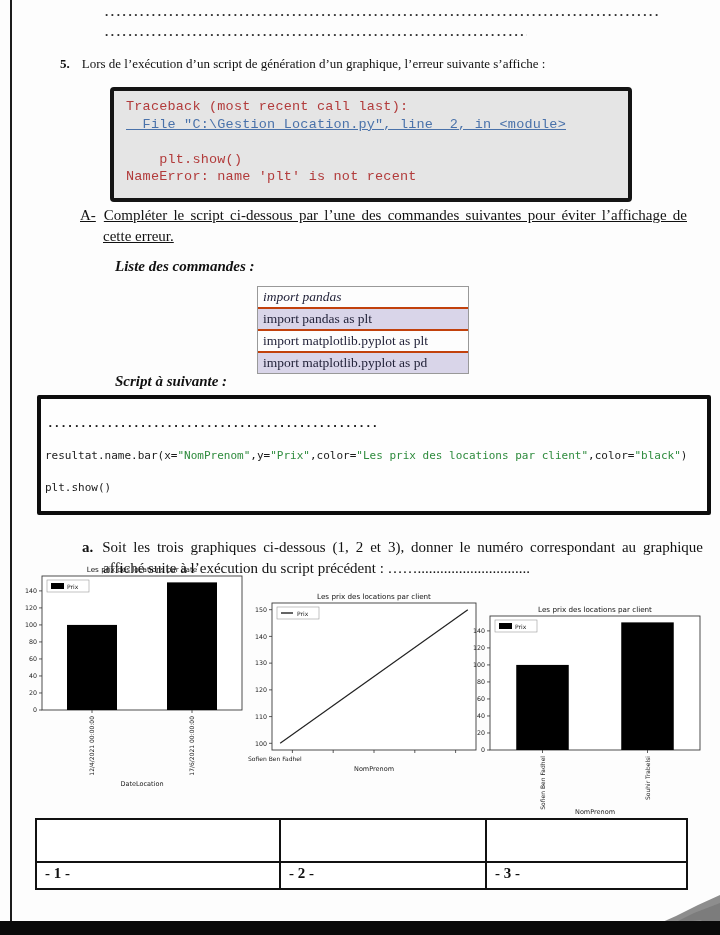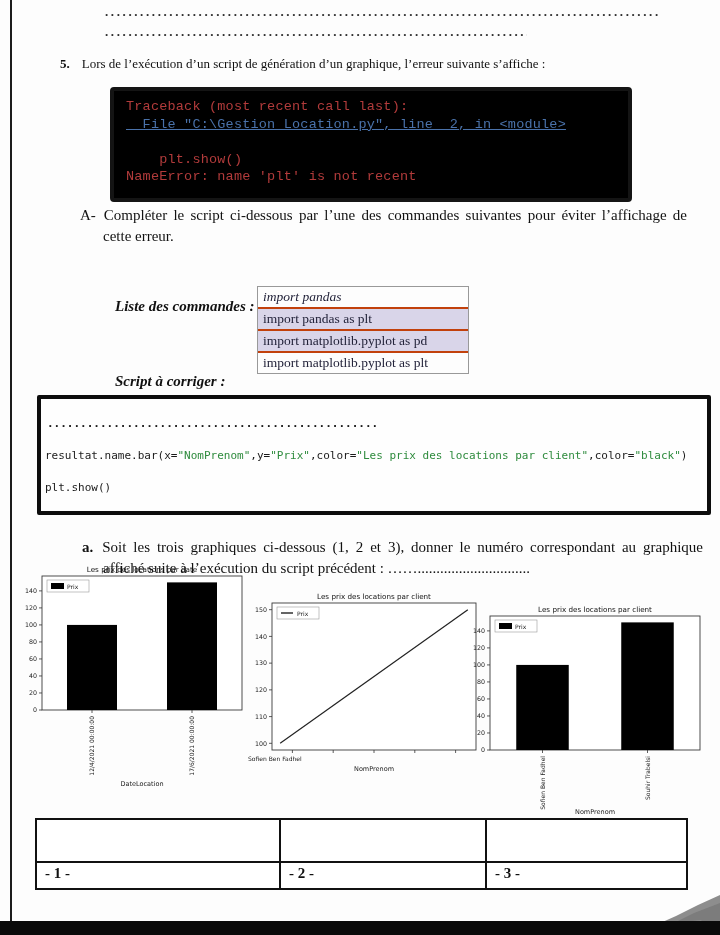--- a/index.html
+++ b/index.html
@@ -12,30 +12,30 @@
   
   .dotline{font-weight:bold;font-size:13px;letter-spacing:2.6px;color:#2e2e2e;
            white-space:nowrap;overflow:hidden;height:16px;}
   #dots1{left:105px;top:4px;width:553px;}
   #dots2{left:105px;top:24px;width:422px;}
   
   #q5{left:60px;top:56px;width:610px;font-size:13px;}
   #q5 .qnum{font-weight:bold;margin-right:12px;}
   
   #tbbox{left:110px;top:87px;width:502px;height:100px;border:4px solid #141414;border-radius:4px;
-         background:#000000;padding:7px 0 0 12px;font-family:"Liberation Mono",monospace;
+         background:#e5e5e5;padding:7px 0 0 12px;font-family:"Liberation Mono",monospace;
          font-size:13.5px;line-height:17.5px;letter-spacing:.2px;}
   #tbbox div{white-space:pre;}
   .tb-red{color:#b23b3b;}
   .tb-link{color:#4a72aa;text-decoration:underline;}
   
   #secA{left:80px;top:205px;width:584px;font-size:15px;line-height:21px;text-align:justify;
-        padding-left:23px;text-indent:-23px;}
+        padding-left:23px;text-indent:-23px;text-decoration:underline;}
   #secA .alabel{margin-right:8px;}
-  #liste-title{left:115px;top:258px;font-size:15px;font-weight:bold;font-style:italic;margin-top:40px;}
+  #liste-title{left:115px;top:258px;font-size:15px;font-weight:bold;font-style:italic;}
   
   #cmd-table{left:257px;top:286px;width:210px;border:1px solid #999;font-size:13.5px;color:#23233a;}
   .cmd-row{height:20px;line-height:20px;padding-left:5px;border-top:2px solid #c2410c;}
   .cmd-row:first-child{border-top:none;font-style:italic;}
   .cmd-alt{background:#d9d5e9;}
   #script-title{left:115px;top:373px;font-size:15px;font-weight:bold;font-style:italic;}
   
   #script-box{left:37px;top:395px;width:666px;height:112px;border:4px solid #0d0d0d;border-radius:2px;
               background:#fefefe;font-family:"DejaVu Sans Mono",monospace;font-size:11px;color:#1a1a1a;}
   #script-dots{position:absolute;left:6px;top:18px;font-weight:bold;letter-spacing:0;}
@@ -81,25 +81,25 @@
 
 <div class="abs" id="secA">
   <span class="alabel">A-</span><span>Compléter le script ci-dessous par l’une des commandes suivantes pour éviter l’affichage de cette erreur.</span>
 </div>
 
 <div class="abs" id="liste-title">Liste des commandes :</div>
 
 <div class="abs" id="cmd-table">
   <div class="cmd-row">import pandas</div>
   <div class="cmd-row cmd-alt">import pandas as plt</div>
+  <div class="cmd-row">import matplotlib.pyplot as plt</div>
   <div class="cmd-row cmd-alt">import matplotlib.pyplot as pd</div>
-  <div class="cmd-row">import matplotlib.pyplot as plt</div>
-</div>
-
-<div class="abs" id="script-title">Script à corriger :</div>
+</div>
+
+<div class="abs" id="script-title">Script à suivante :</div>
 
 <div class="abs" id="script-box">
   <div id="script-dots">..................................................</div>
   <div id="script-code"><span>resultat.name.bar(x=</span><span class="cstr">"NomPrenom"</span><span>,y=</span><span class="cstr">"Prix"</span><span>,color=</span><span class="cstr">"Les prix des locations par client"</span><span>,color=</span><span class="cstr">"black"</span><span>)</span></div>
   <div id="script-last">plt.show()</div>
 </div>
 
 <div class="abs" id="qa">
   <span class="alabel">a.</span><span>Soit les trois graphiques ci-dessous (1, 2 et 3), donner le numéro correspondant au graphique affiché suite à l’exécution du script précédent :</span> <span>……..............................</span>
 </div>

